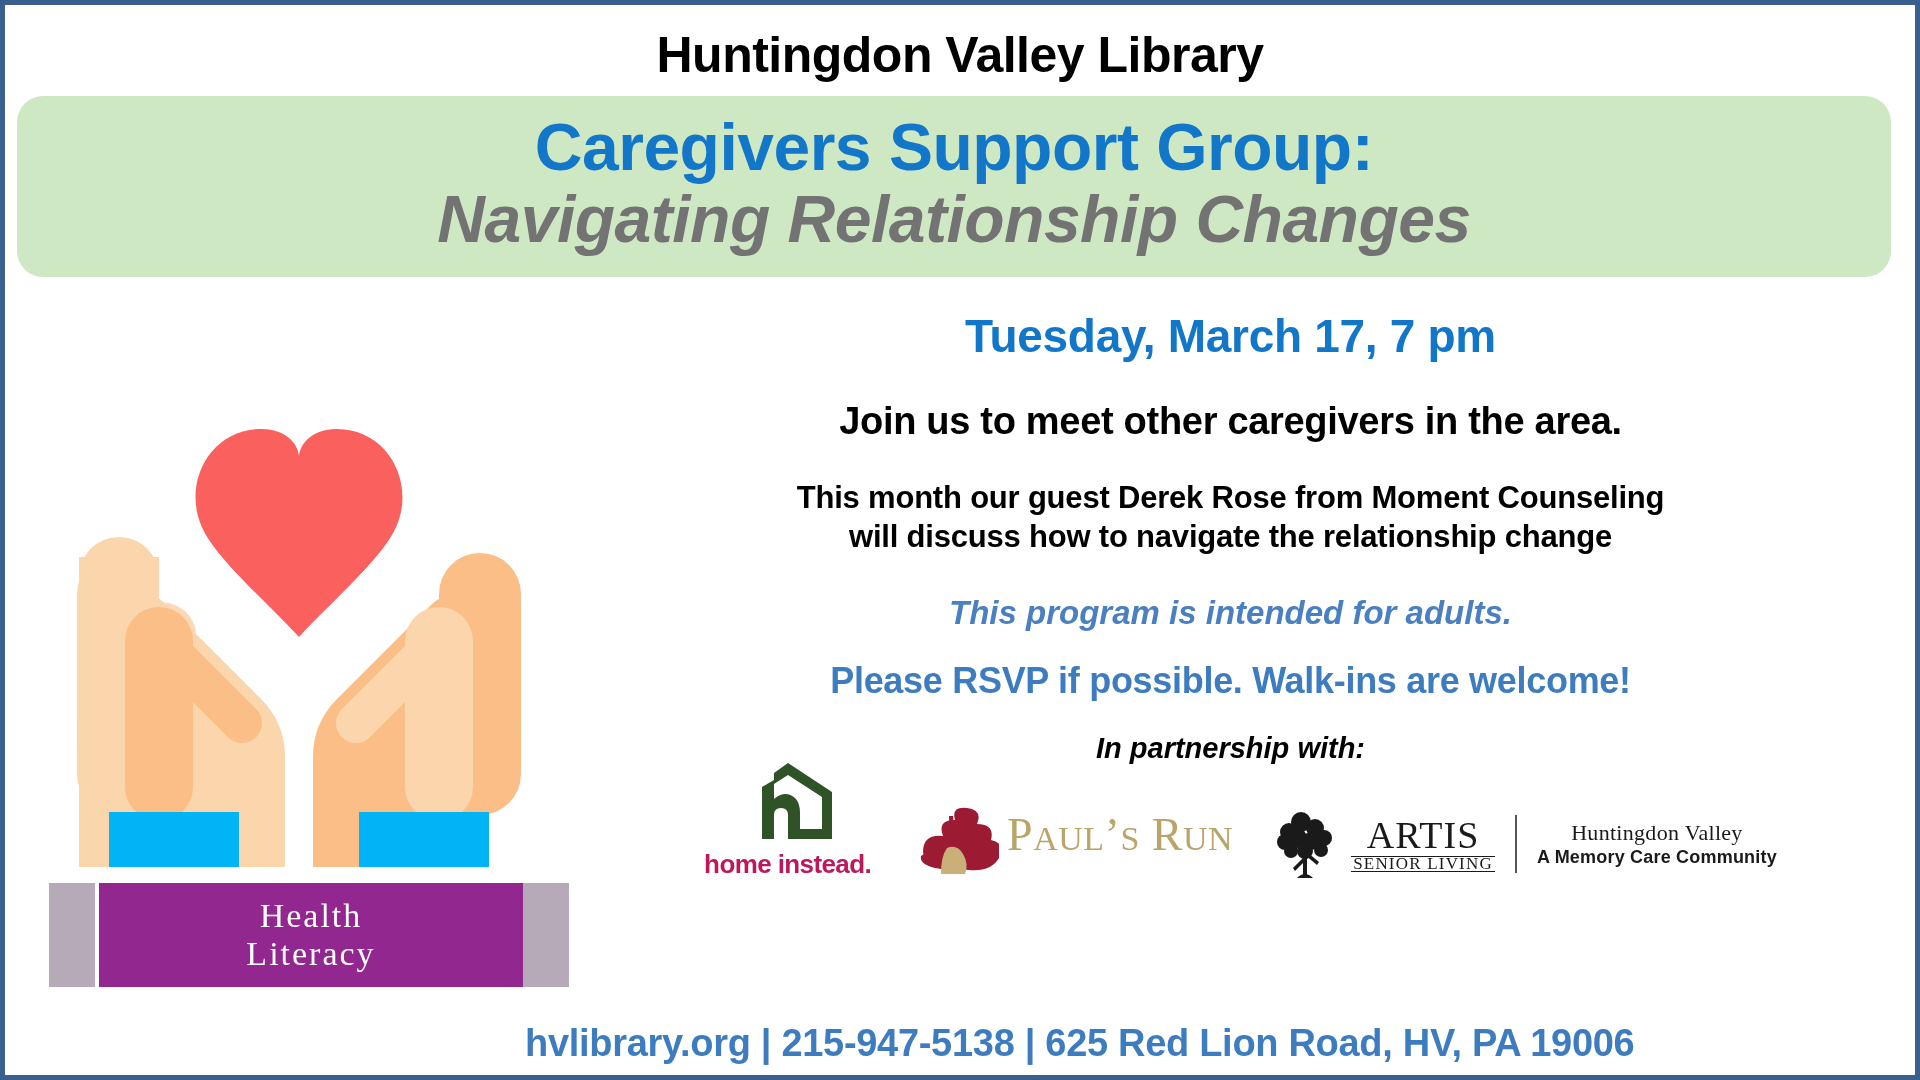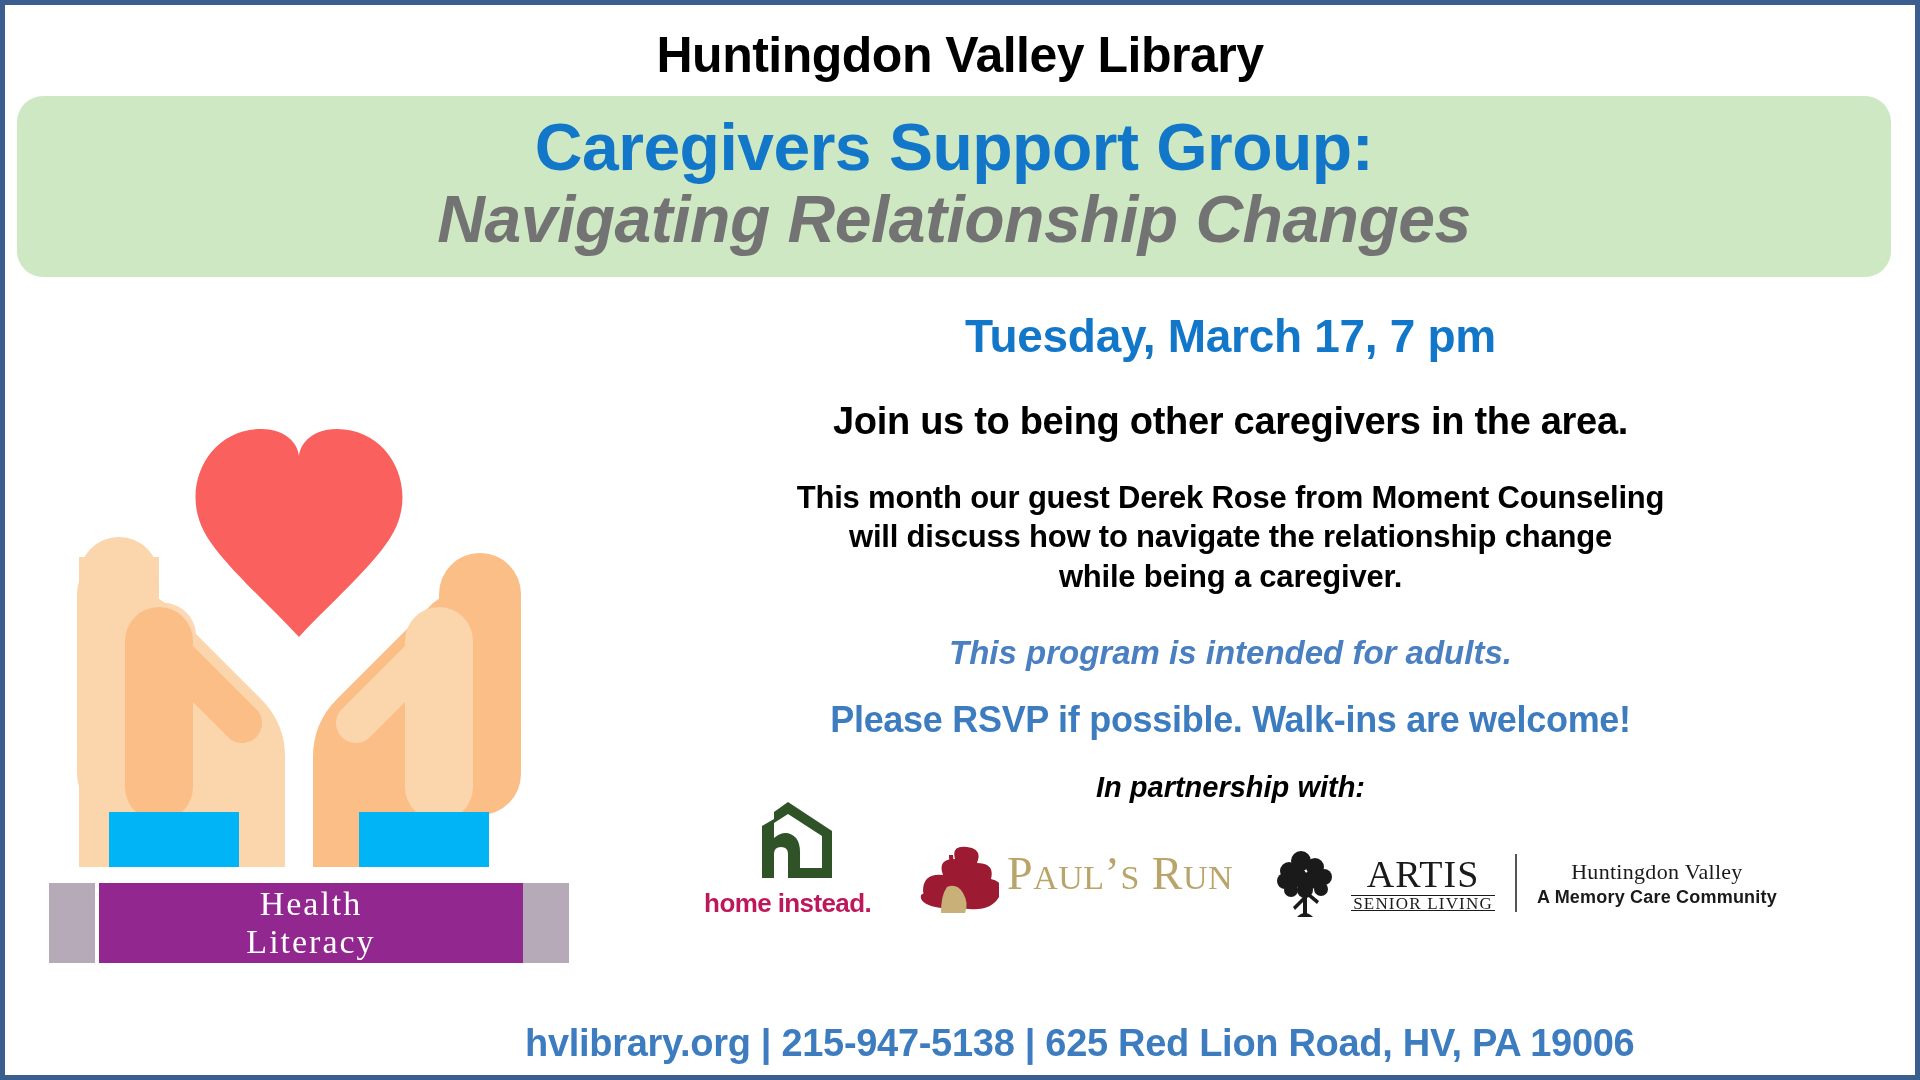--- a/index.html
+++ b/index.html
@@ -83,21 +83,21 @@
     height: 560px;
   }
   .illus svg { display: block; width: 100%; height: 100%; }
 
   
   .hl-logo {
     position: absolute;
     left: 44px;
     top: 590px;
     width: 520px;
-    height: 80px;
+    height: 104px;
     display: flex;
     align-items: stretch;
   }
   .hl-bar-left {
     width: 46px;
     background: #b7aab8;
   }
   .hl-gap { width: 4px; background:#ffffff; }
   .hl-main {
     flex: 1 1 auto;
@@ -368,25 +368,24 @@
         <div class="hl-main">
           <div class="hl-word">Health</div>
           <div class="hl-word">Literacy</div>
         </div>
         <div class="hl-bar-right"></div>
       </div>
     </div>
 
     <div class="right-col">
       <div class="date-line">Tuesday, March 17, 7 pm</div>
-      <div class="join-line">Join us to being other caregivers in the area.</div>
+      <div class="join-line">Join us to meet other caregivers in the area.</div>
       <div class="detail-block">
         <div>This month our guest Derek Rose from Moment Counseling</div>
         <div>will discuss how to navigate the relationship change</div>
-        <div>while being a caregiver.</div>
       </div>
       <div class="adults-line">This program is intended for adults.</div>
       <div class="rsvp-line">Please RSVP if possible. Walk-ins are welcome!</div>
 
       <div class="partner-label">In partnership with:</div>
 
       <div class="logo-row">
 
         <div class="logo-hi">
           <span>

